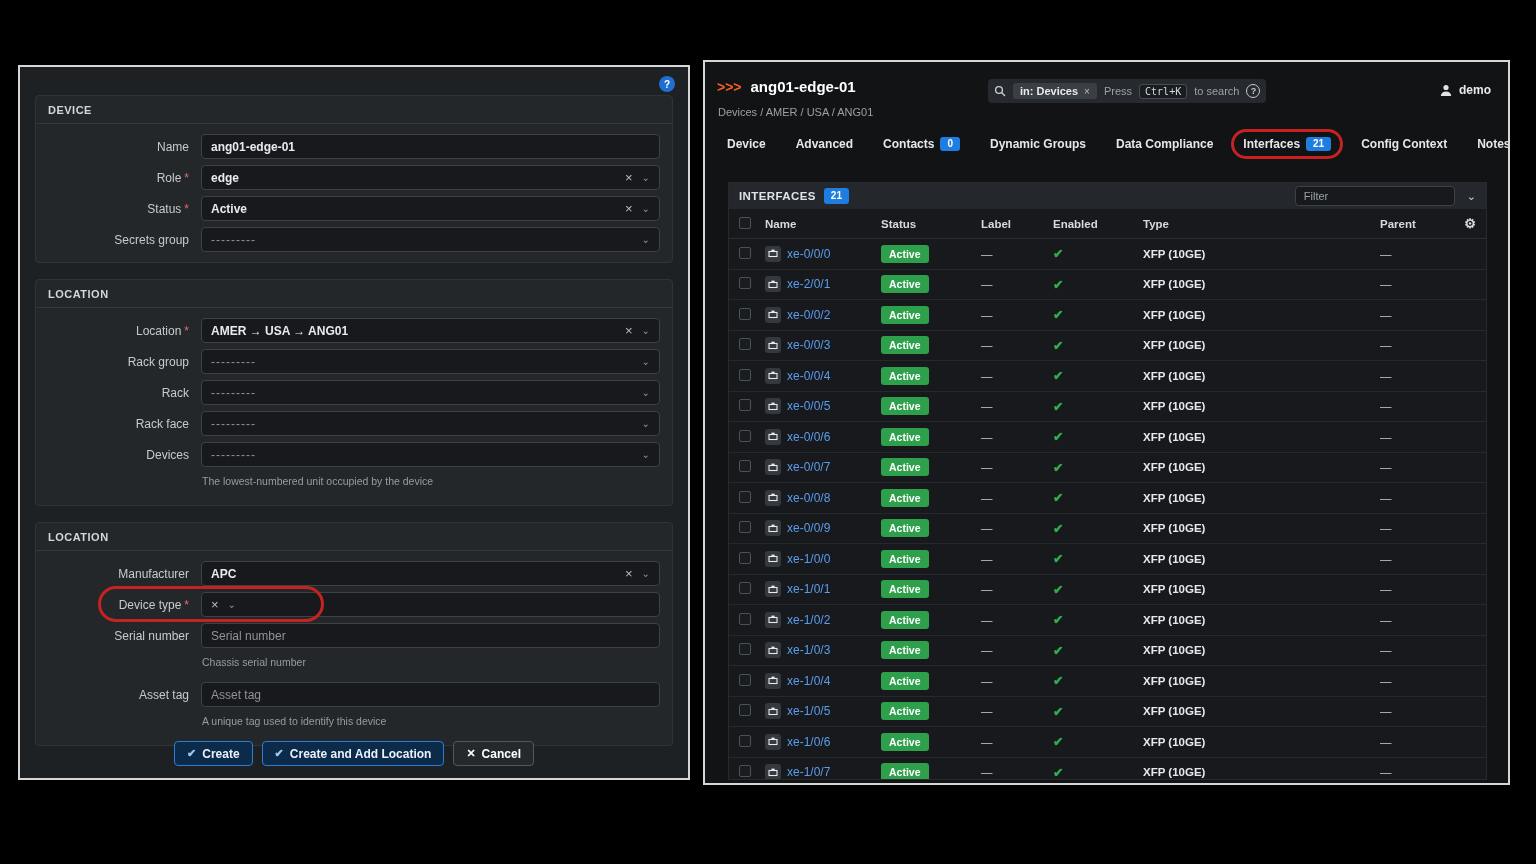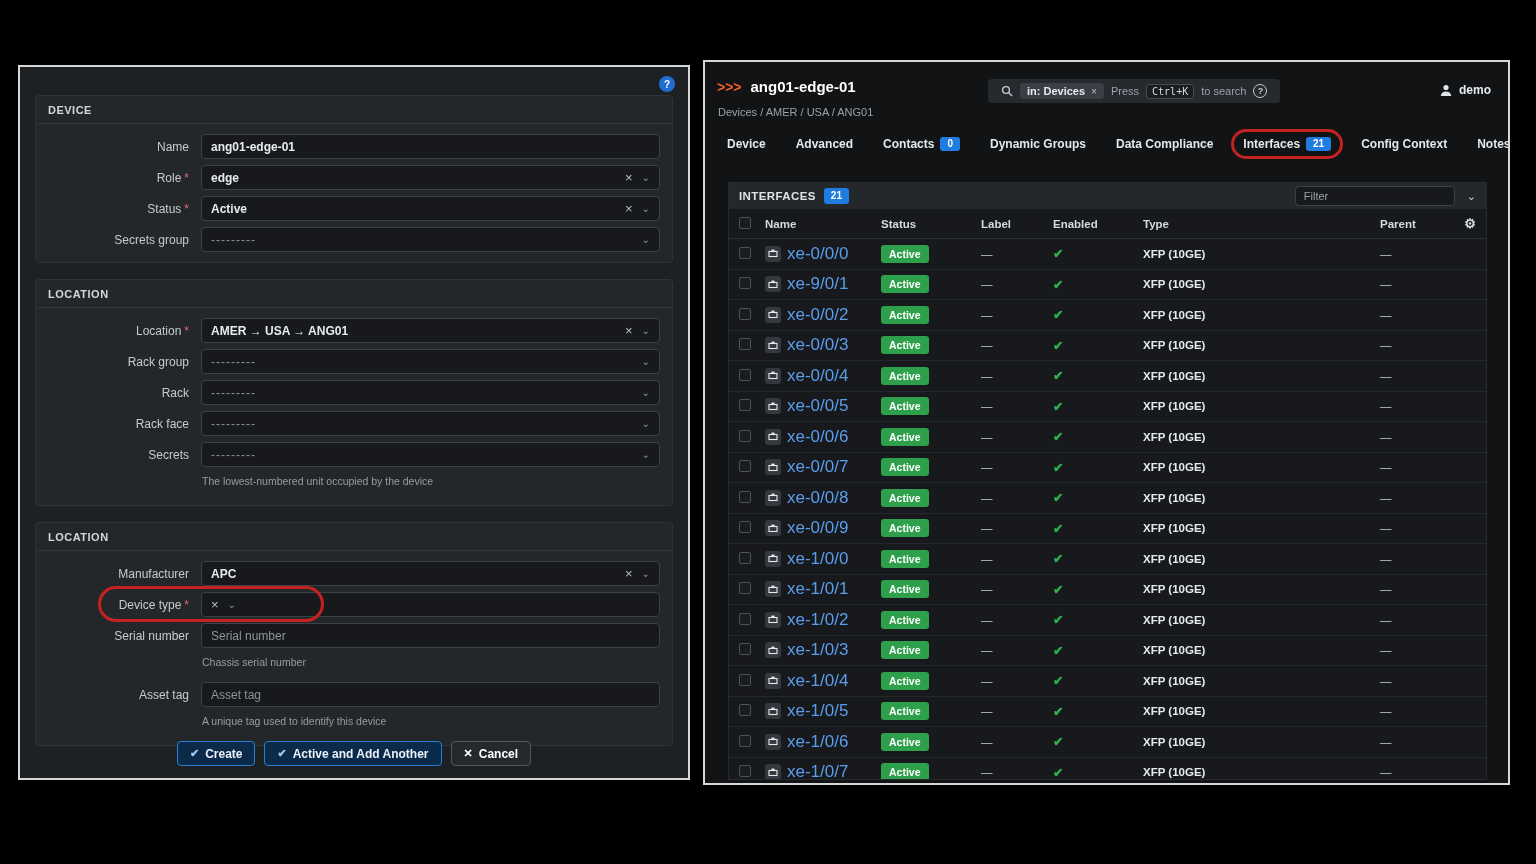--- a/index.html
+++ b/index.html
@@ -66,21 +66,21 @@
     position:absolute; left:703px; top:60px; width:807px; height:725px;
     background:#111315; border:2px solid #d6d6d6; overflow:hidden;
   }
   .brand-title { position:absolute; left:12px; top:16px; display:flex; align-items:center; gap:9px; }
   .chevrons { color:#ff5f24; font-weight:bold; font-size:14px; letter-spacing:0; }
   .rp-title { font-size:15px; font-weight:bold; color:#fff; }
   .breadcrumb { position:absolute; left:13px; top:44px; font-size:11px; color:#9aa1a8; }
 
   .search {
     position:absolute; left:283px; top:17px; height:24px; background:#26292d; border-radius:4px;
-    display:flex; align-items:center; gap:7px; padding:0 13px; cursor:text;
+    display:flex; align-items:center; gap:7px; padding:0 6px; cursor:text;
   }
   .scope-chip {
     display:inline-flex; align-items:center; gap:6px; background:#3a3f45; border-radius:3px;
     padding:2px 7px; font-size:11px; font-weight:bold; color:#e8ebee;
   }
   .scope-chip .chip-x { color:#b9bfc5; font-weight:normal; font-size:10px; cursor:pointer; }
   .search-hint { font-size:11px; color:#9aa1a8; }
   .kbd {
     font-family:"DejaVu Sans Mono", monospace; font-size:10px; background:#1a1d20;
     border:1px solid #474d53; border-radius:3px; padding:1px 5px; color:#d3d8dd;
@@ -130,21 +130,21 @@
   .col-enabled{ width:90px; }
   .col-type  { flex:1; font-weight:bold; color:#e6e9ec; }
   .col-parent{ width:74px; }
   .col-gear  { width:22px; text-align:right; }
   .thead .col-type { font-weight:bold; color:#d6dade; }
   .cb { display:inline-block; width:12px; height:12px; border:1px solid #4a5158; border-radius:2px; background:#1a1d20; cursor:pointer; }
   .iface-icon {
     width:16px; height:16px; border-radius:3px; background:#34393f;
     display:inline-flex; align-items:center; justify-content:center; margin-right:6px; flex:none;
   }
-  .iface-link { color:#5b9ded; text-decoration:none; font-size:17px; cursor:pointer; }
+  .iface-link { color:#5b9ded; text-decoration:none; font-size:12px; cursor:pointer; }
   .badge-active { background:#2ea04c; color:#fff; font-size:10.5px; font-weight:bold; border-radius:3px; padding:3px 8px; line-height:1; }
   .dashcell { color:#cdd2d7; }
   .check { color:#2fae4e; font-weight:bold; font-size:12.5px; }
   .gear { color:#d6dade; font-size:13px; cursor:pointer; }
 </style>
 </head>
 <body>
 
 <div class="panel-left">
   <div class="help-bubble">?</div>
@@ -228,21 +228,21 @@
       <div class="flabel"><span>Rack face</span></div>
       <div class="fctrl">
         <div class="select">
           <span class="selval ph">---------</span>
           <span class="chev">⌄</span>
         </div>
       </div>
     </div>
 
     <div class="frow">
-      <div class="flabel"><span>Secrets</span></div>
+      <div class="flabel"><span>Devices</span></div>
       <div class="fctrl">
         <div class="select">
           <span class="selval ph">---------</span>
           <span class="chev">⌄</span>
         </div>
       </div>
     </div>
     <div class="fhelp-row">
         <div class="spacer"></div>
         <div class="fhelp">The lowest-numbered unit occupied by the device</div>
@@ -293,21 +293,21 @@
       </div>
   </div>
 
   <div class="btn-row">
     <div class="btn btn-primary">
       <span class="bicon">✔</span>
       <span>Create</span>
     </div>
     <div class="btn btn-primary">
       <span class="bicon">✔</span>
-      <span>Active and Add Another</span>
+      <span>Create and Add Location</span>
     </div>
     <div class="btn btn-cancel">
       <span class="bicon">✕</span>
       <span>Cancel</span>
     </div>
   </div>
 </div>
 
 <div class="panel-right">
 
@@ -427,21 +427,21 @@
 
   <div class="trow">
     <div class="col-check"><span class="cb"></span></div>
     <div class="col-name">
       <span class="iface-icon">
         <svg width="10" height="9" viewBox="0 0 10 9">
                 <rect x="1" y="2.5" width="8" height="5" fill="none" stroke="#e8ebee" stroke-width="1.1"></rect>
                 <rect x="3.4" y="0.6" width="3.2" height="2" fill="#e8ebee"></rect>
               </svg>
       </span>
-      <a class="iface-link">xe-9/0/1</a>
+      <a class="iface-link">xe-2/0/1</a>
     </div>
     <div class="col-status"><span class="badge-active">Active</span></div>
     <div class="col-label dashcell">—</div>
     <div class="col-enabled"><span class="check">✔</span></div>
     <div class="col-type">XFP (10GE)</div>
     <div class="col-parent dashcell">—</div>
     <div class="col-gear"></div>
   </div>
 
   <div class="trow">

